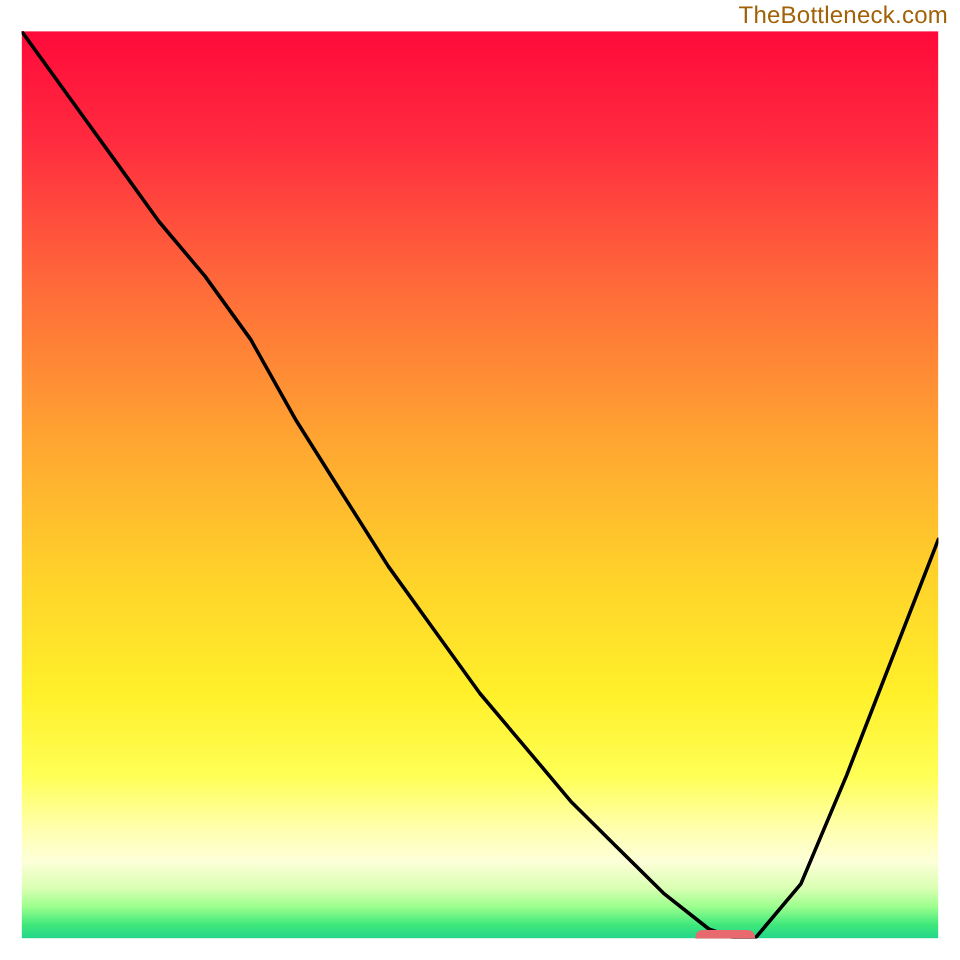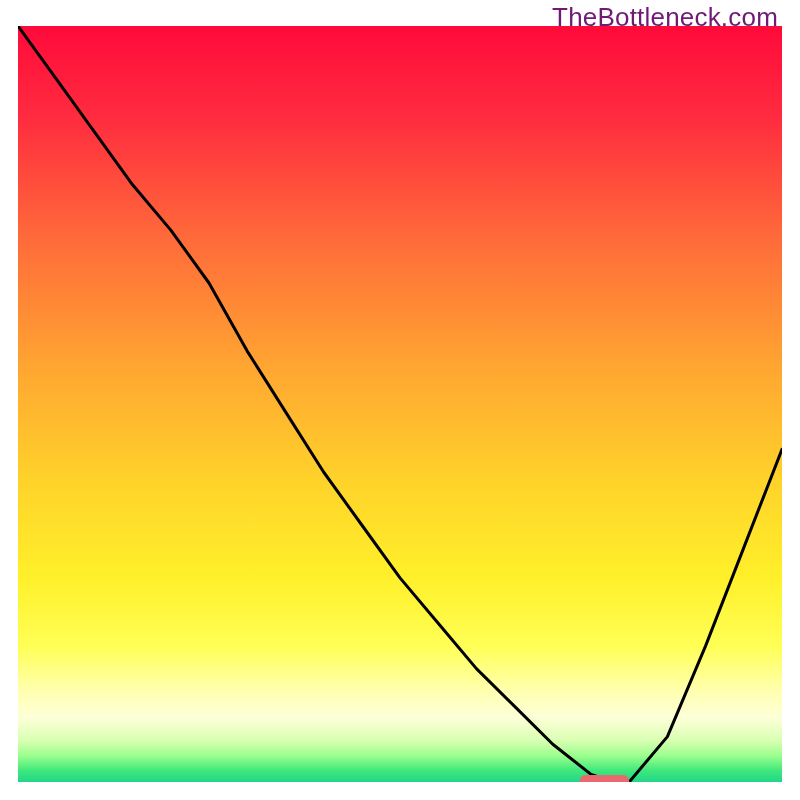--- a/index.html
+++ b/index.html
@@ -11,23 +11,23 @@
     font-family: Arial, Helvetica, sans-serif;
   }
   .stage {
     position: relative;
     width: 800px;
     height: 800px;
   }
   .watermark {
     position: absolute;
     top: 2px;
-    right: 22px;
-    color: #701a75;
-    font-size: 26px;
+    right: 10px;
+    color: #a16207;
+    font-size: 20px;
     font-weight: 500;
     letter-spacing: 0.2px;
     user-select: none;
   }
   .plot {
     position: absolute;
     left: 18px;
     top: 26px;
     width: 764px;
     height: 756px;

